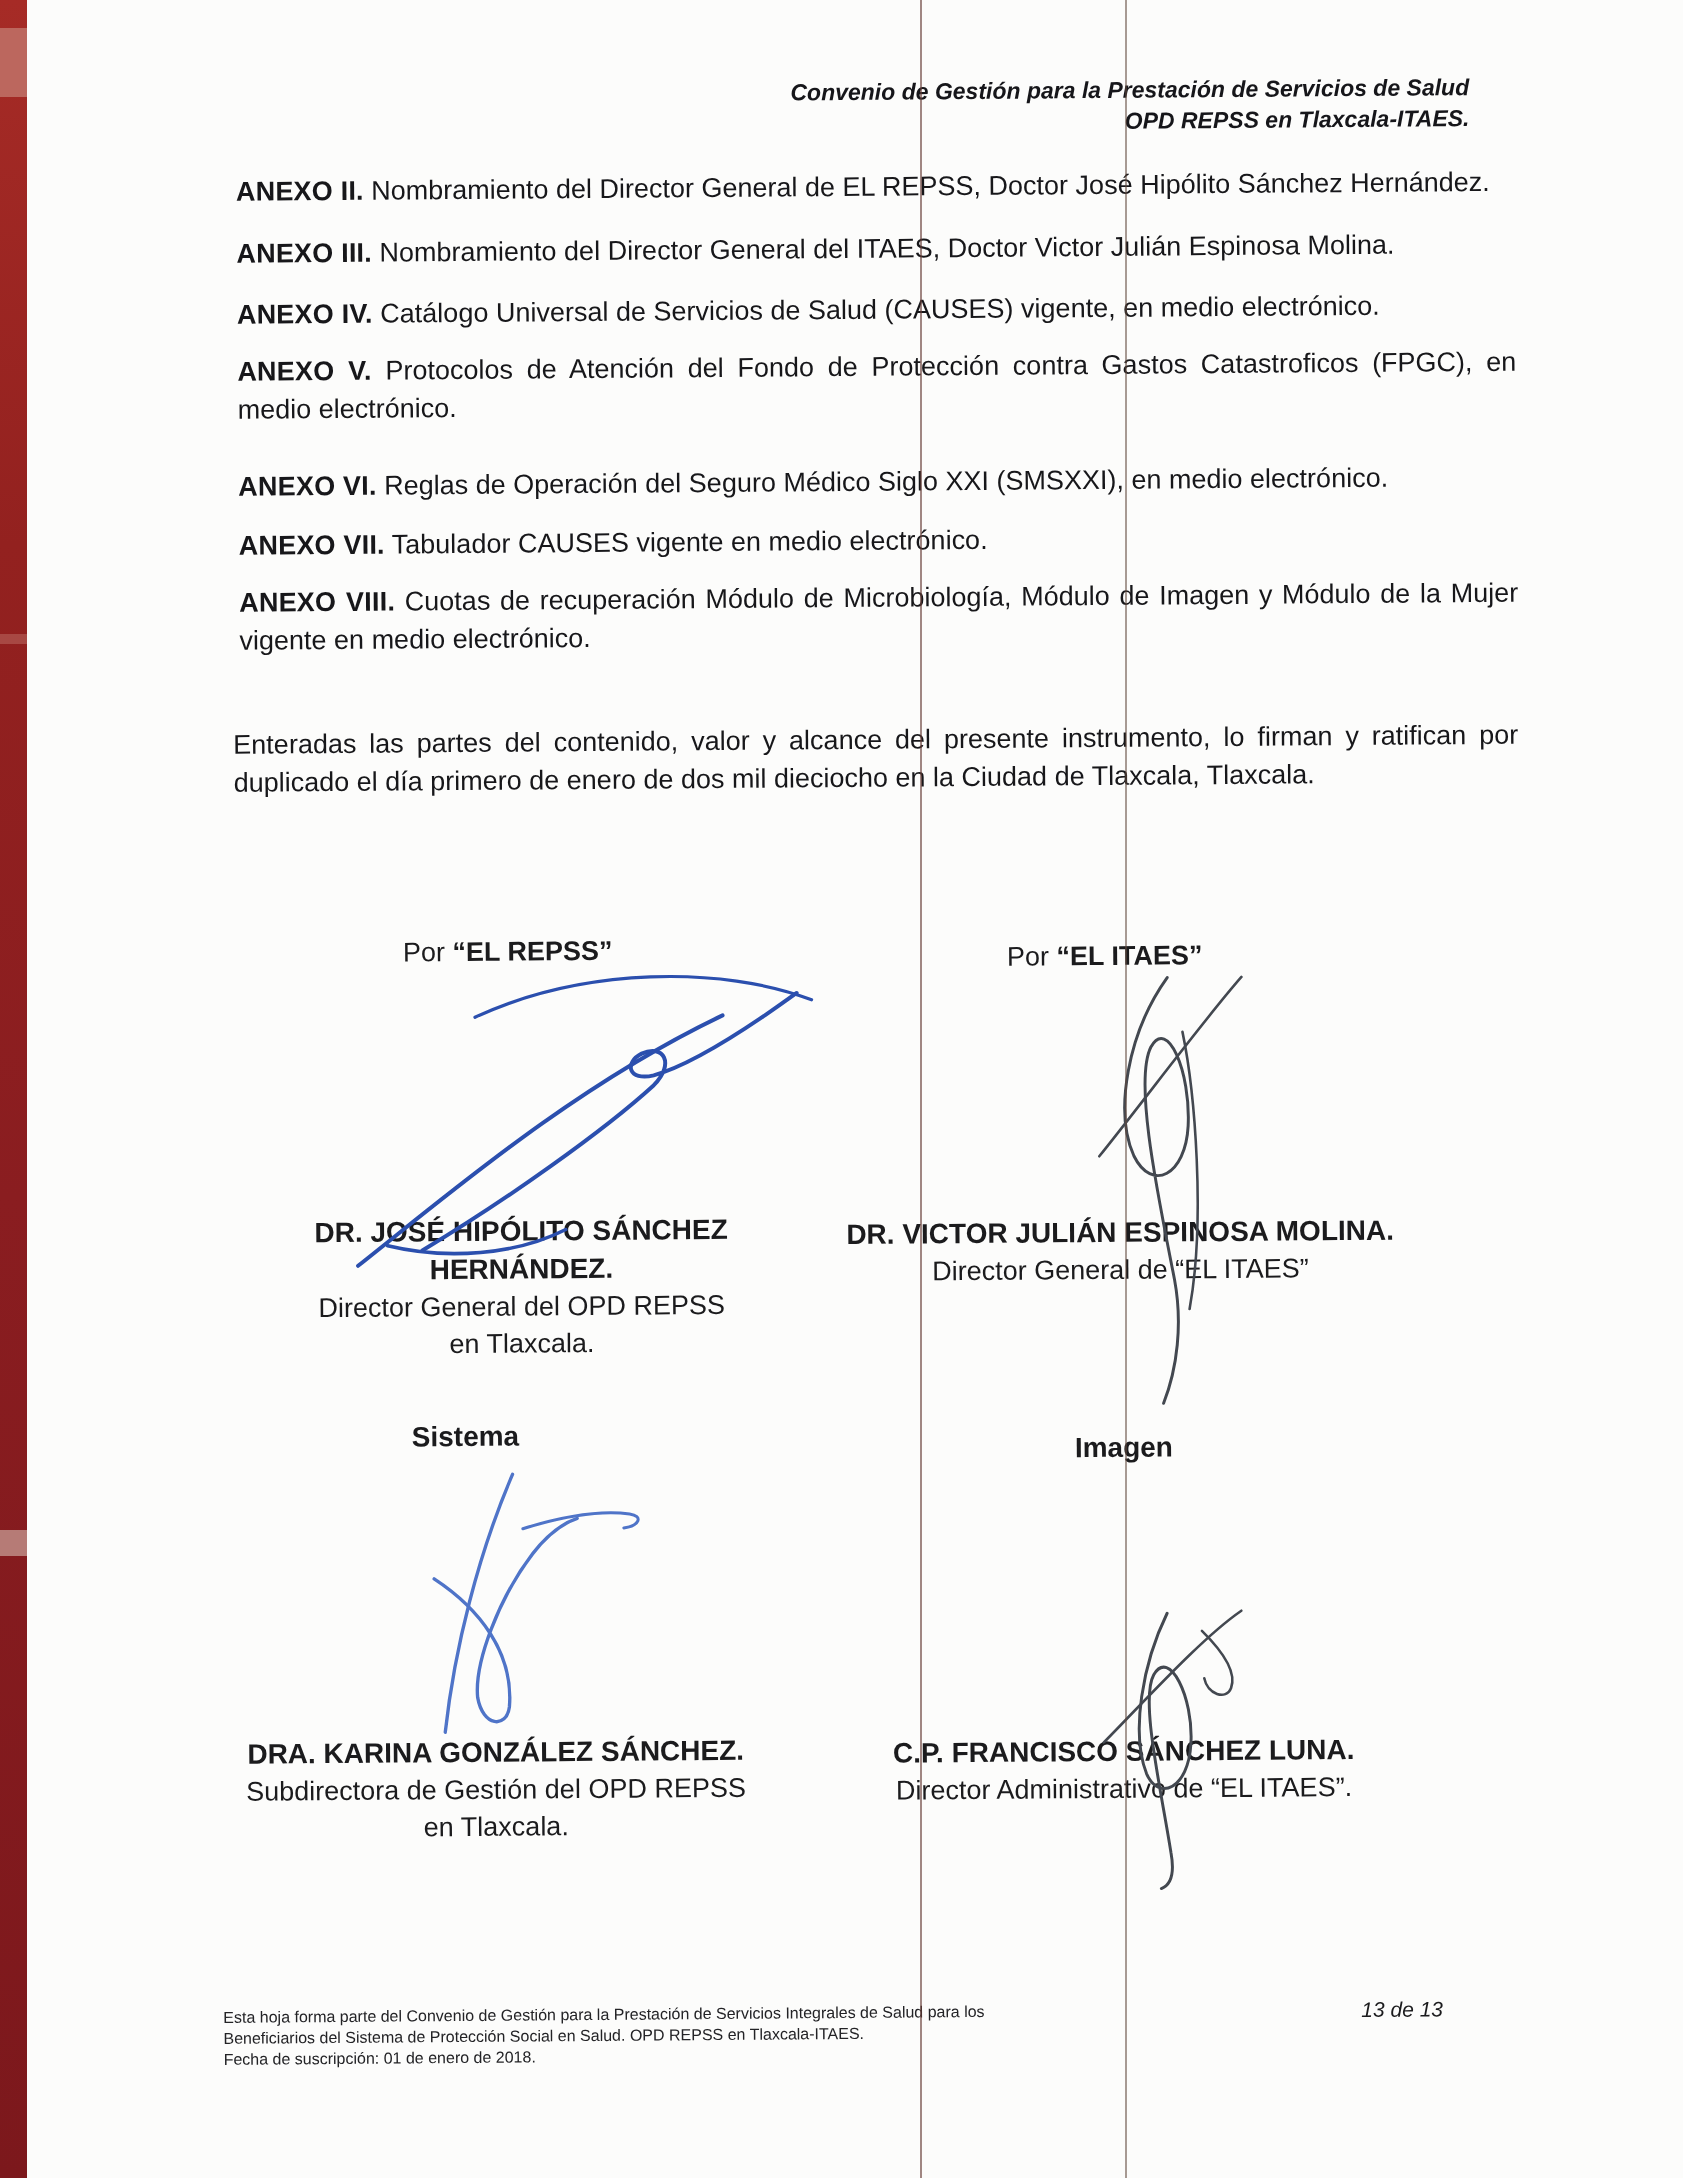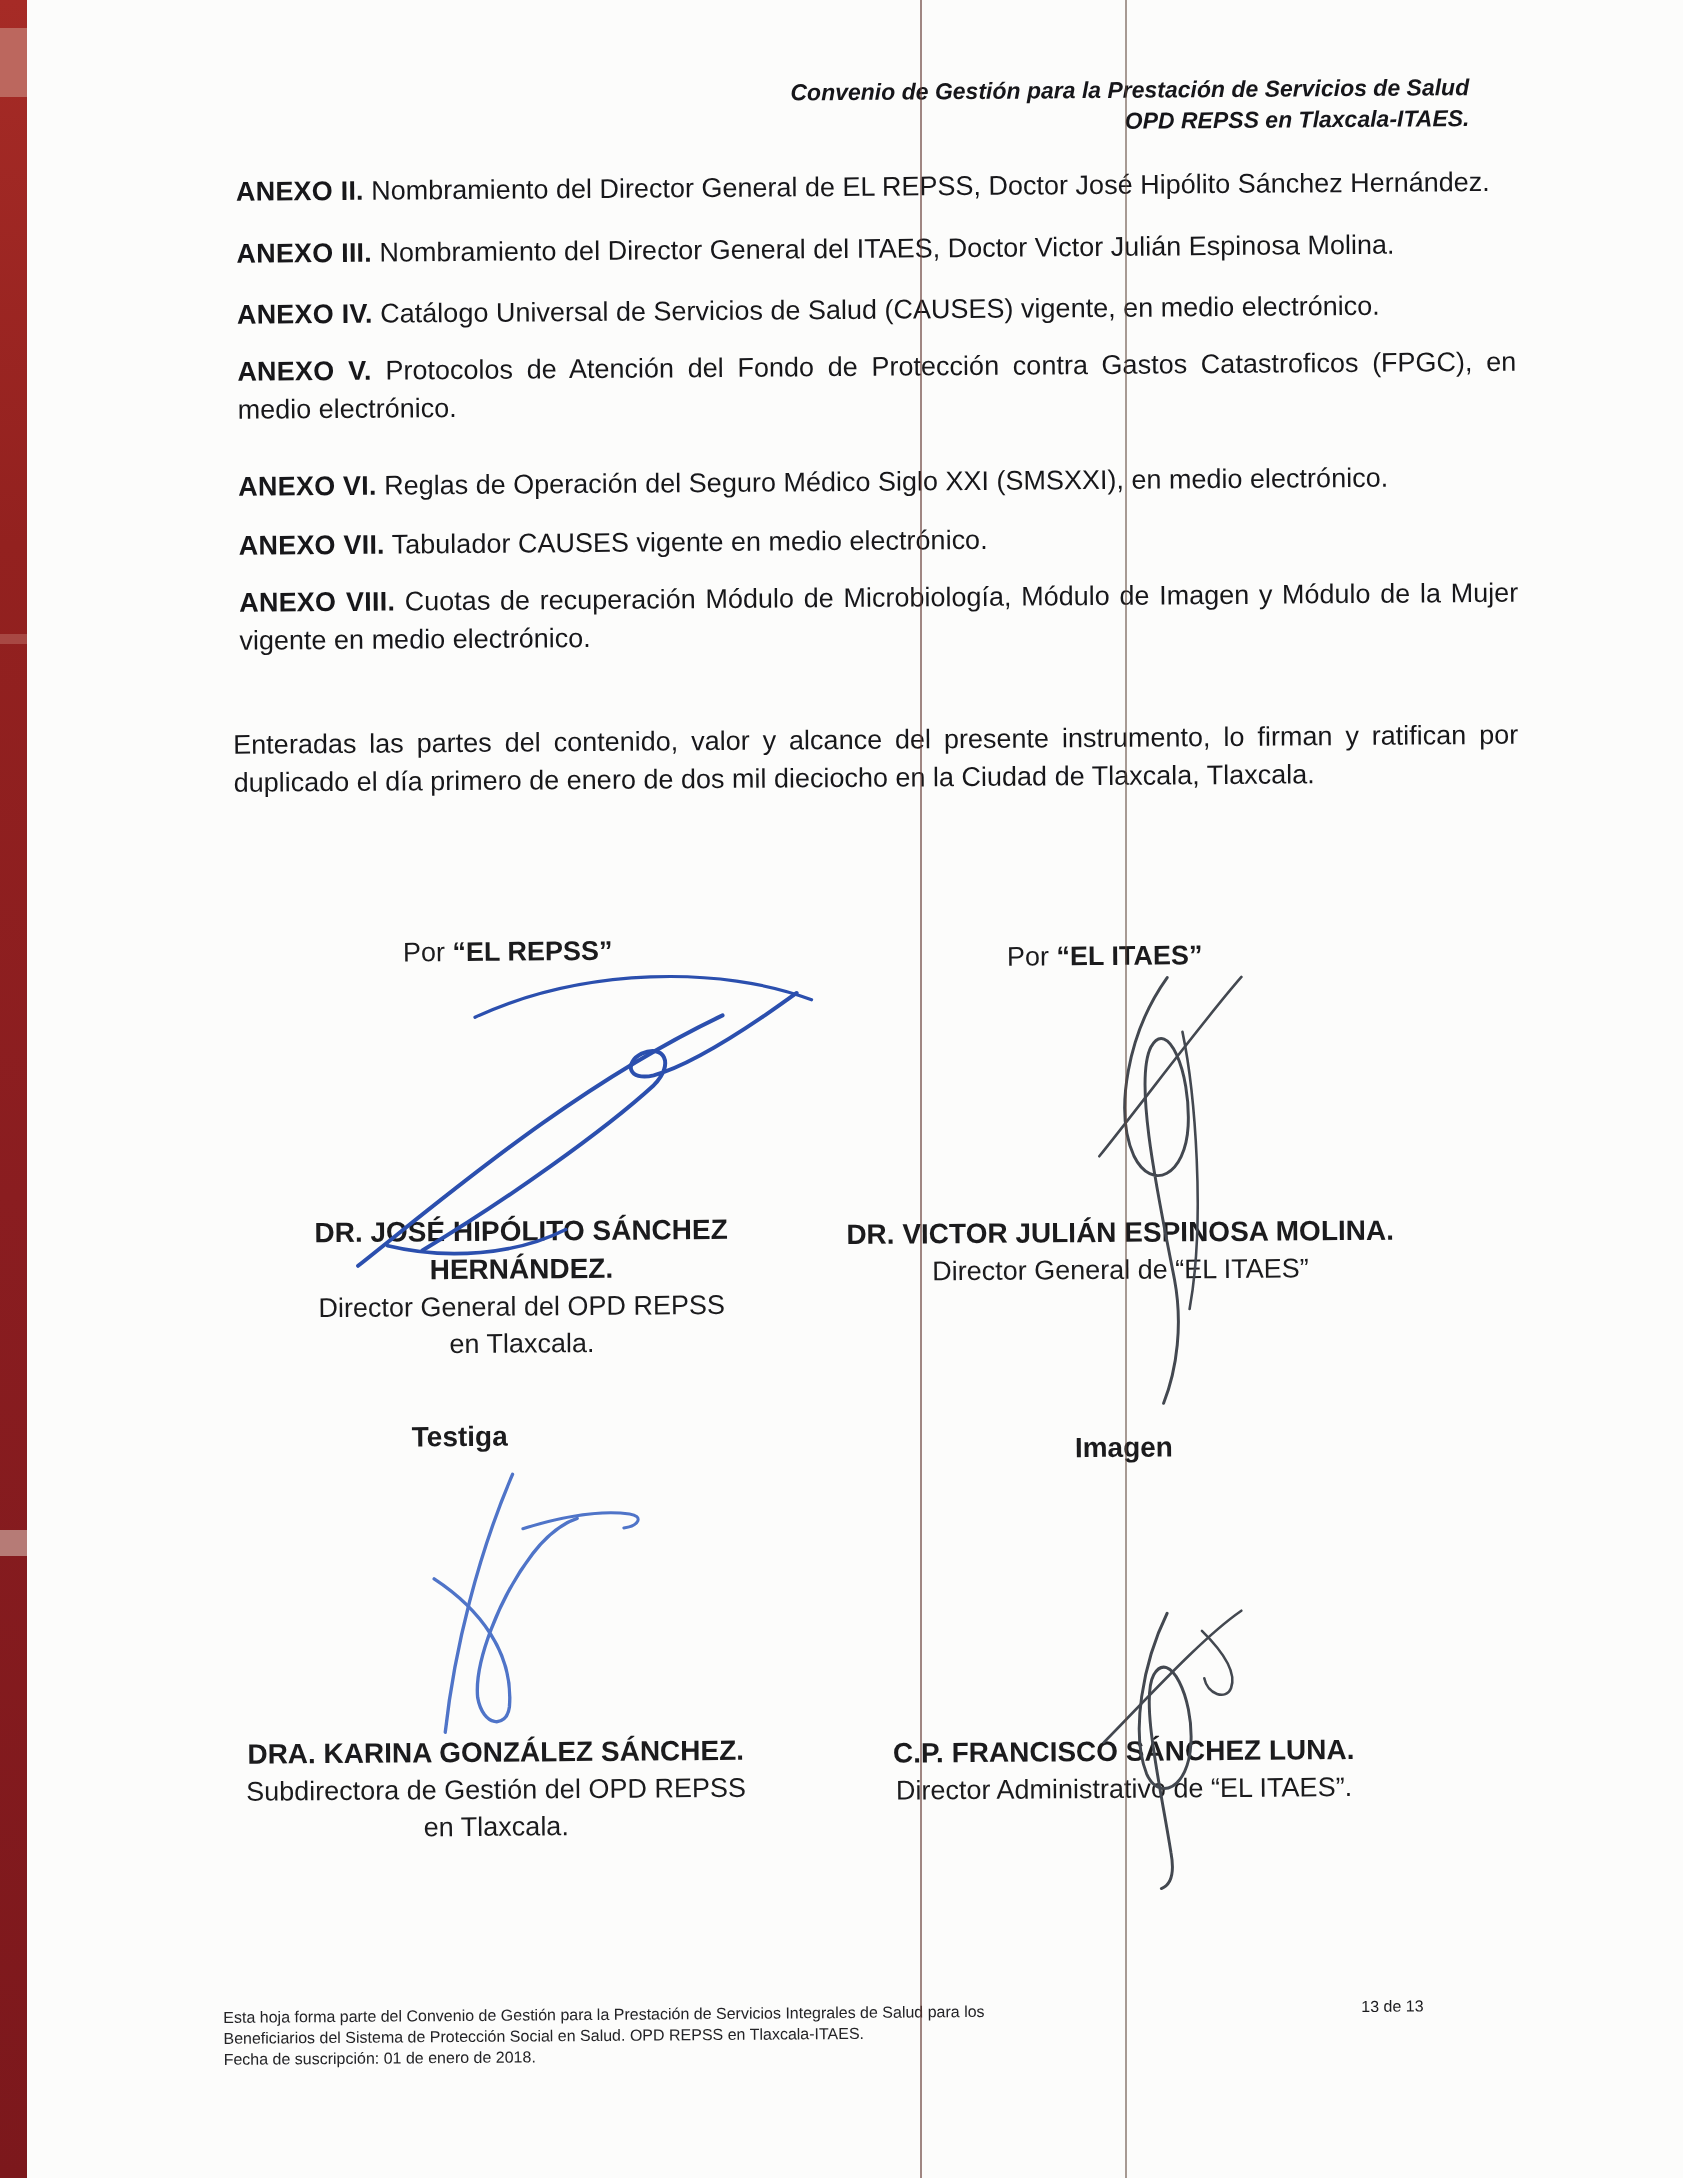--- a/index.html
+++ b/index.html
@@ -25,21 +25,21 @@
   .nowrap{white-space:nowrap;}
   .just{width:1279px;text-align:justify;}
   .por-line{position:absolute;font-size:27px;}
   .por-line .party{font-weight:bold;}
   .sigblock{position:absolute;text-align:center;}
   .sigblock .nm{font-weight:bold;font-size:28px;line-height:38px;}
   .sigblock .tt{font-size:27px;line-height:37px;}
   .wit-h{position:absolute;font-weight:bold;font-size:28px;}
   .footer{position:absolute;left:216px;top:2002px;font-size:16px;line-height:21px;color:#232326;}
   .footer div{white-space:nowrap;}
-  .pagenum{position:absolute;left:1354px;top:2002px;font-size:16px;}
+  .pagenum{position:absolute;left:1354px;top:2002px;font-size:21px;font-style:italic;}
   svg.sig{position:absolute;pointer-events:none;}
   svg.sig path{fill:none;stroke-linecap:round;stroke-linejoin:round;}
 </style>
 </head>
 <body>
 
 <div class="page">
 
   <div class="stripe">
     <div class="patch1"></div>
@@ -97,21 +97,21 @@
     <div class="sigblock" style="left:223px;top:1210px;width:594px;">
       <div class="nm">DR. JOSÉ HIPÓLITO SÁNCHEZ HERNÁNDEZ.</div>
       <div class="tt">Director General del OPD REPSS</div>
       <div class="tt">en Tlaxcala.</div>
     </div>
     <div class="sigblock" style="left:842px;top:1216px;width:554px;">
       <div class="nm">DR. VICTOR JULIÁN ESPINOSA MOLINA.</div>
       <div class="tt">Director General de “EL ITAES”</div>
     </div>
 
-    <div class="wit-h" style="left:409px;top:1418px;">Testiga</div>
+    <div class="wit-h" style="left:409px;top:1418px;">Sistema</div>
     <div class="wit-h" style="left:1072px;top:1434px;">Imagen</div>
 
     <div class="sigblock" style="left:233px;top:1731px;width:515px;">
       <div class="nm">DRA. KARINA GONZÁLEZ SÁNCHEZ.</div>
       <div class="tt">Subdirectora de Gestión del OPD REPSS</div>
       <div class="tt">en Tlaxcala.</div>
     </div>
     <div class="sigblock" style="left:871px;top:1735px;width:495px;">
       <div class="nm">C.P. FRANCISCO SÁNCHEZ LUNA.</div>
       <div class="tt">Director Administrativo de “EL ITAES”.</div>

